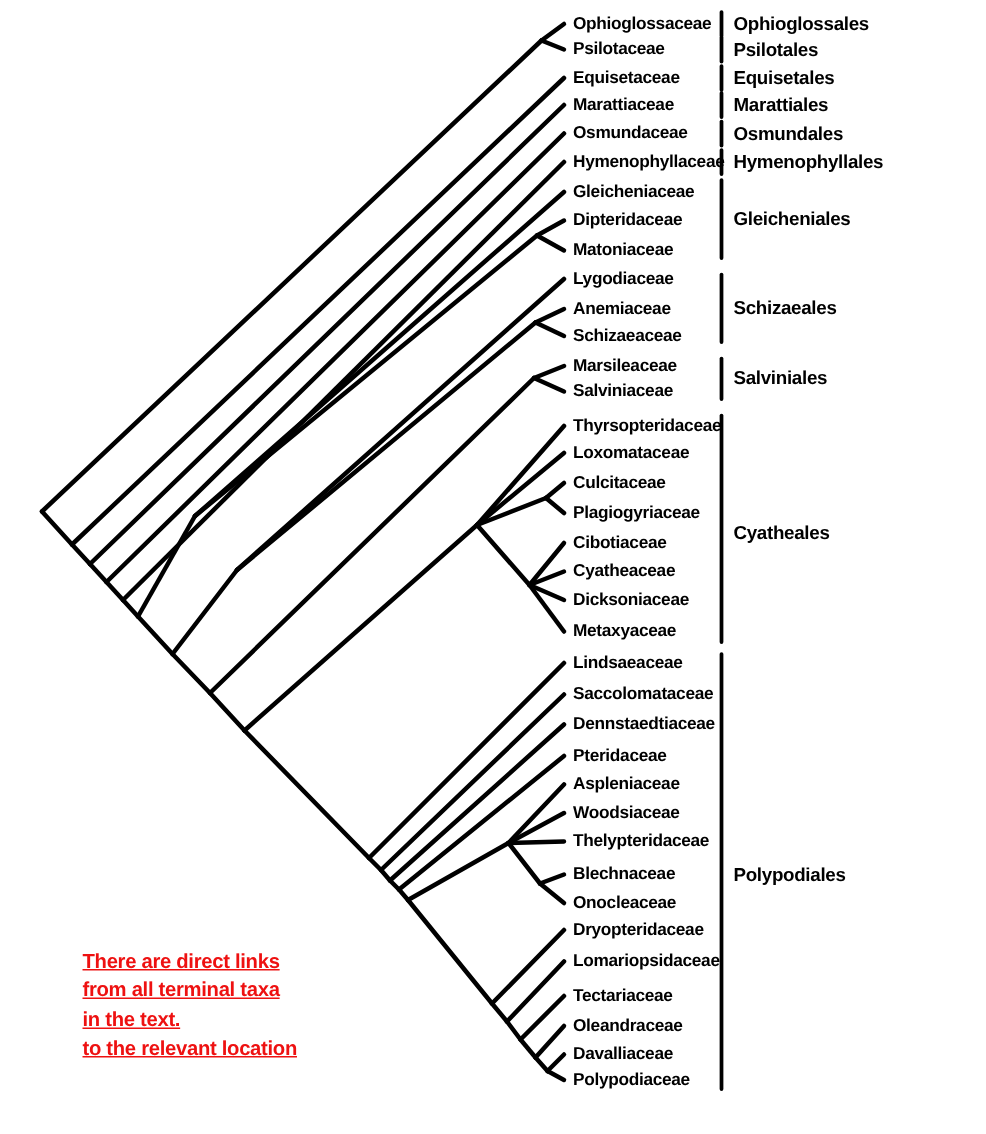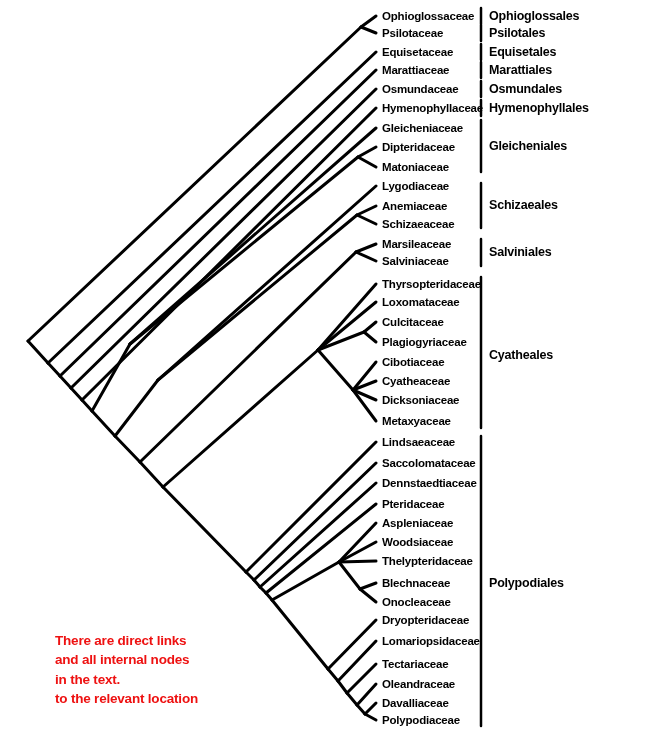--- a/index.html
+++ b/index.html
@@ -28,20 +28,21 @@
   }
   #note{
     position:absolute;
     left:55px;top:631px;
     width:200px;
     font-weight:bold;
     font-size:13.5px;
     line-height:19.3px;
     letter-spacing:-0.2px;
     color:#ee1111;
+    text-decoration:underline;
   }
 </style>
 </head>
 <body>
 
 <div id="figure">
   <svg id="cladogram" width="657" height="756" viewBox="0 0 657 756" xmlns="http://www.w3.org/2000/svg">
       <line x1="28" y1="341" x2="48" y2="363" stroke="#000000" stroke-width="3" stroke-linecap="round"></line>
       <line x1="48" y1="363" x2="60" y2="376" stroke="#000000" stroke-width="3" stroke-linecap="round"></line>
       <line x1="60" y1="376" x2="71" y2="388" stroke="#000000" stroke-width="3" stroke-linecap="round"></line>
@@ -163,17 +164,17 @@
       <text x="489" y="205" class="order" dominant-baseline="central">Schizaeales</text>
       <line x1="481" y1="239" x2="481" y2="266" stroke="#000000" stroke-width="2.5" stroke-linecap="round"></line>
       <text x="489" y="252" class="order" dominant-baseline="central">Salviniales</text>
       <line x1="481" y1="277" x2="481" y2="428" stroke="#000000" stroke-width="2.5" stroke-linecap="round"></line>
       <text x="489" y="355" class="order" dominant-baseline="central">Cyatheales</text>
       <line x1="481" y1="436" x2="481" y2="726" stroke="#000000" stroke-width="2.5" stroke-linecap="round"></line>
       <text x="489" y="583" class="order" dominant-baseline="central">Polypodiales</text>
     </svg>
   <div id="note">
     <div>There are direct links</div>
-    <div>and all internal nodes</div>
+    <div>from all terminal taxa</div>
     <div>in the text.</div>
     <div>to the relevant location</div>
   </div>
 </div>
 
 </body></html>

